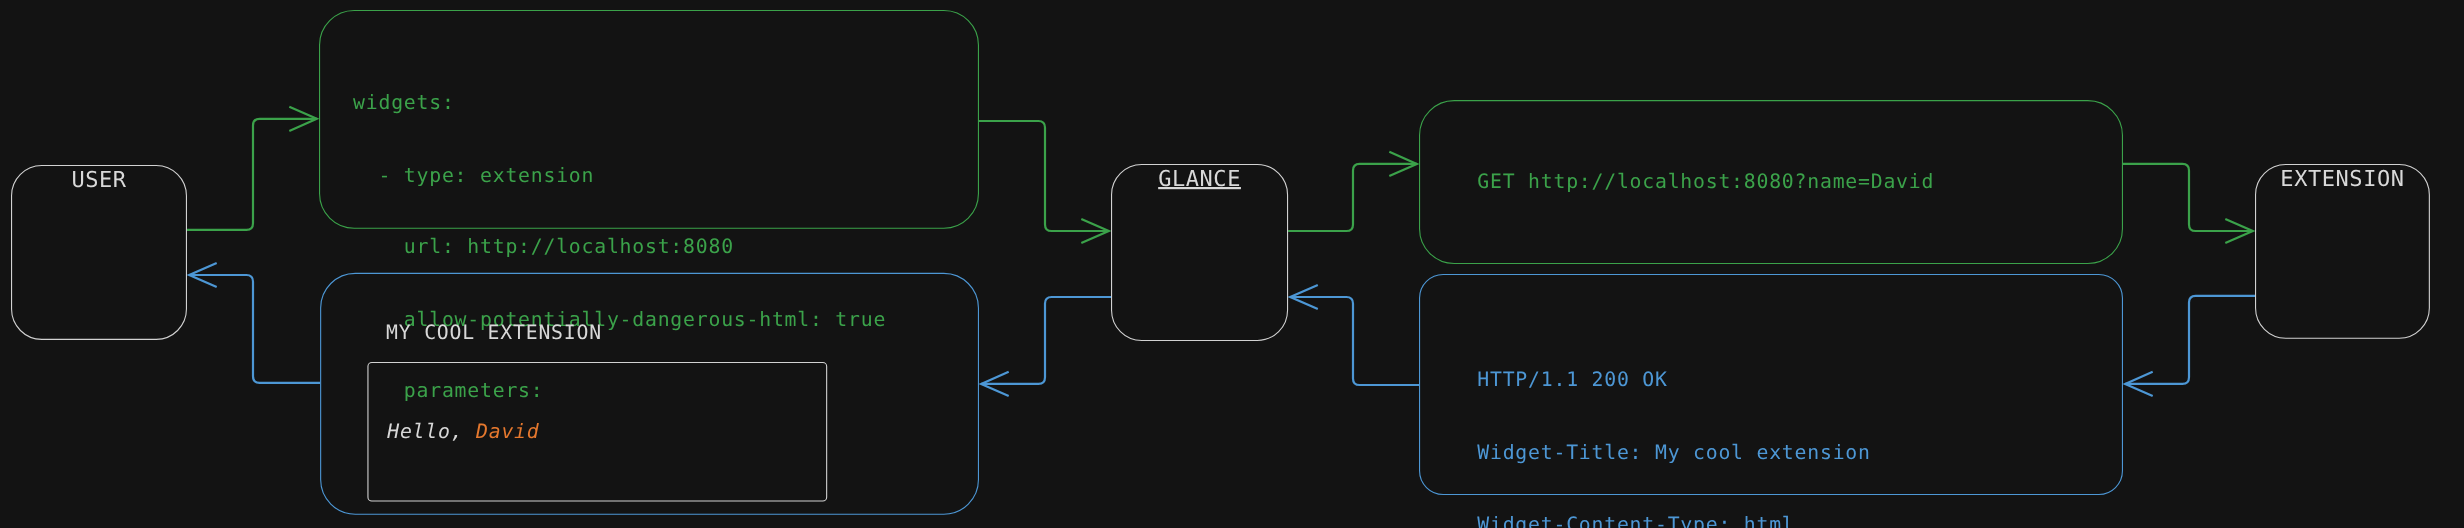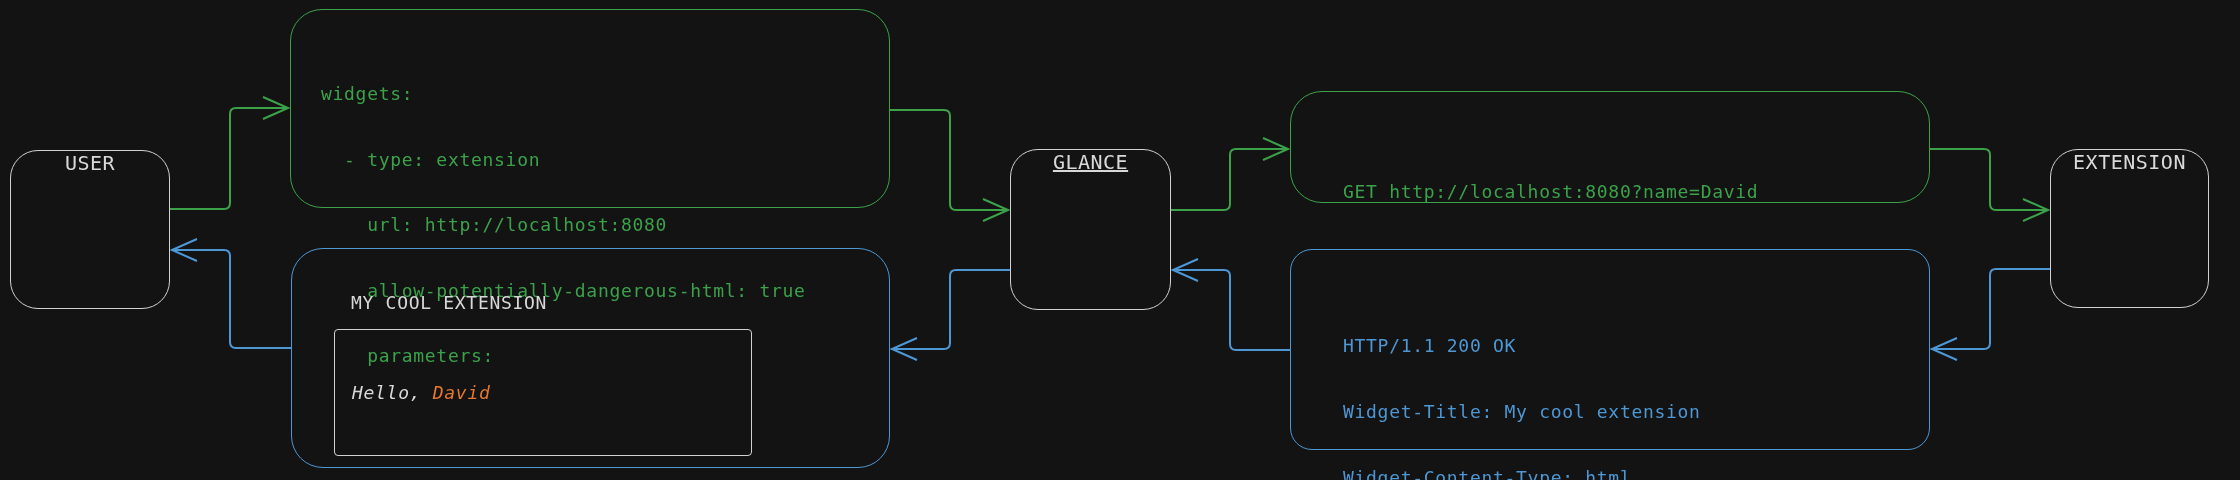--- a/index.html
+++ b/index.html
@@ -52,22 +52,22 @@
   .white-text { color: #d8d8d8; }
   .orange-text { color: #e5782e; }
 
   #config-box {
     left: 290px; top: 9px; width: 600px; height: 199px;
     padding: 30px 0 0 30px;
   }
   #config-box .line { line-height: 23.5px; }
 
   #request-box {
-    left: 1290px; top: 91px; width: 640px; height: 112px;
-    display: flex; align-items: flex-end;
+    left: 1290px; top: 91px; width: 640px; height: 149px;
+    display: flex; align-items: center;
     padding-left: 52px;
   }
 
   #response-box {
     left: 1290px; top: 249px; width: 640px; height: 201px;
     padding: 42px 0 0 52px;
     border-radius: 22px;
   }
   #response-box .line { line-height: 24px; min-height: 24px; }
 

